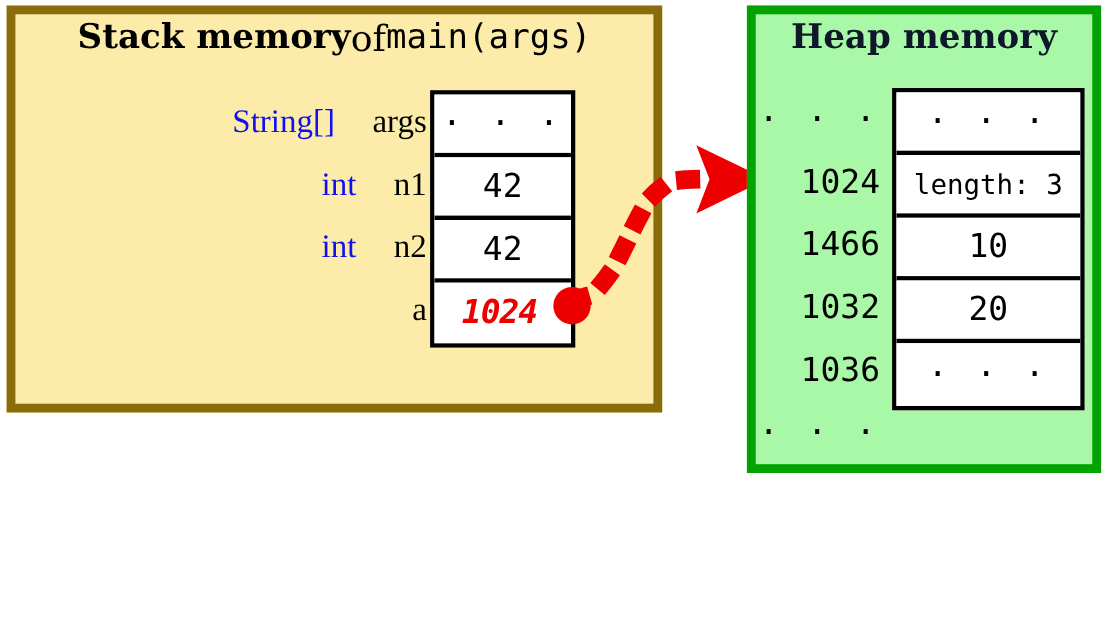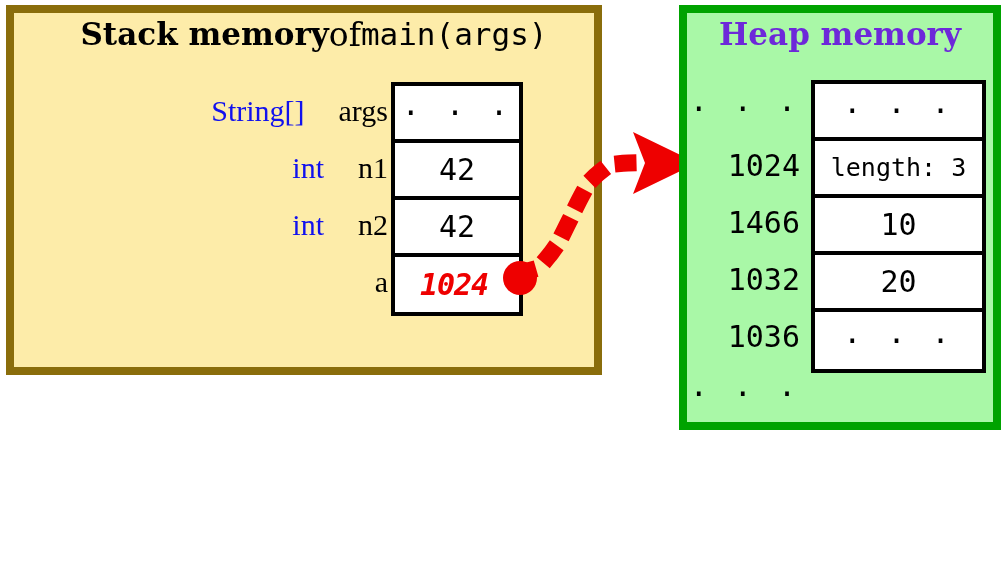--- a/index.html
+++ b/index.html
@@ -21,21 +21,20 @@
     border:8px solid #8a6d0b;
     box-sizing:border-box;
   }
   #stack-title{
     position:absolute;
     left:6px; top:5px;
     width:596px; height:58px;
     display:flex;align-items:center;justify-content:center;
     color:#000;
     white-space:nowrap;
-    padding-left:10px;
   }
   .ser-bold{font-family:"DejaVu Serif", serif;font-weight:bold;font-size:31px;}
   .ser-reg{font-family:"DejaVu Serif", serif;font-weight:normal;font-size:33px;}
   .mono-reg{font-family:"DejaVu Sans Mono", monospace;font-weight:normal;font-size:31px;}
 
   
   #stack-labels{
     position:absolute;
     left:40px; top:82px;
     width:348px;
@@ -108,21 +107,21 @@
     width:322px; height:425px;
     background:#a9f8a7;
     border:8px solid #00a300;
     box-sizing:border-box;
   }
   #heap-title{
     position:absolute;
     left:679px; top:5px;
     width:322px; height:58px;
     display:flex;align-items:center;justify-content:center;
-    color:#6d28d9;
+    color:#0f172a;
     white-space:nowrap;
   }
   #heap-addrs{
     position:absolute;
     left:690px; top:80px;
     width:110px;
   }
   .heap-addr-row{
     height:57px;
     display:flex;align-items:center;justify-content:flex-end;

